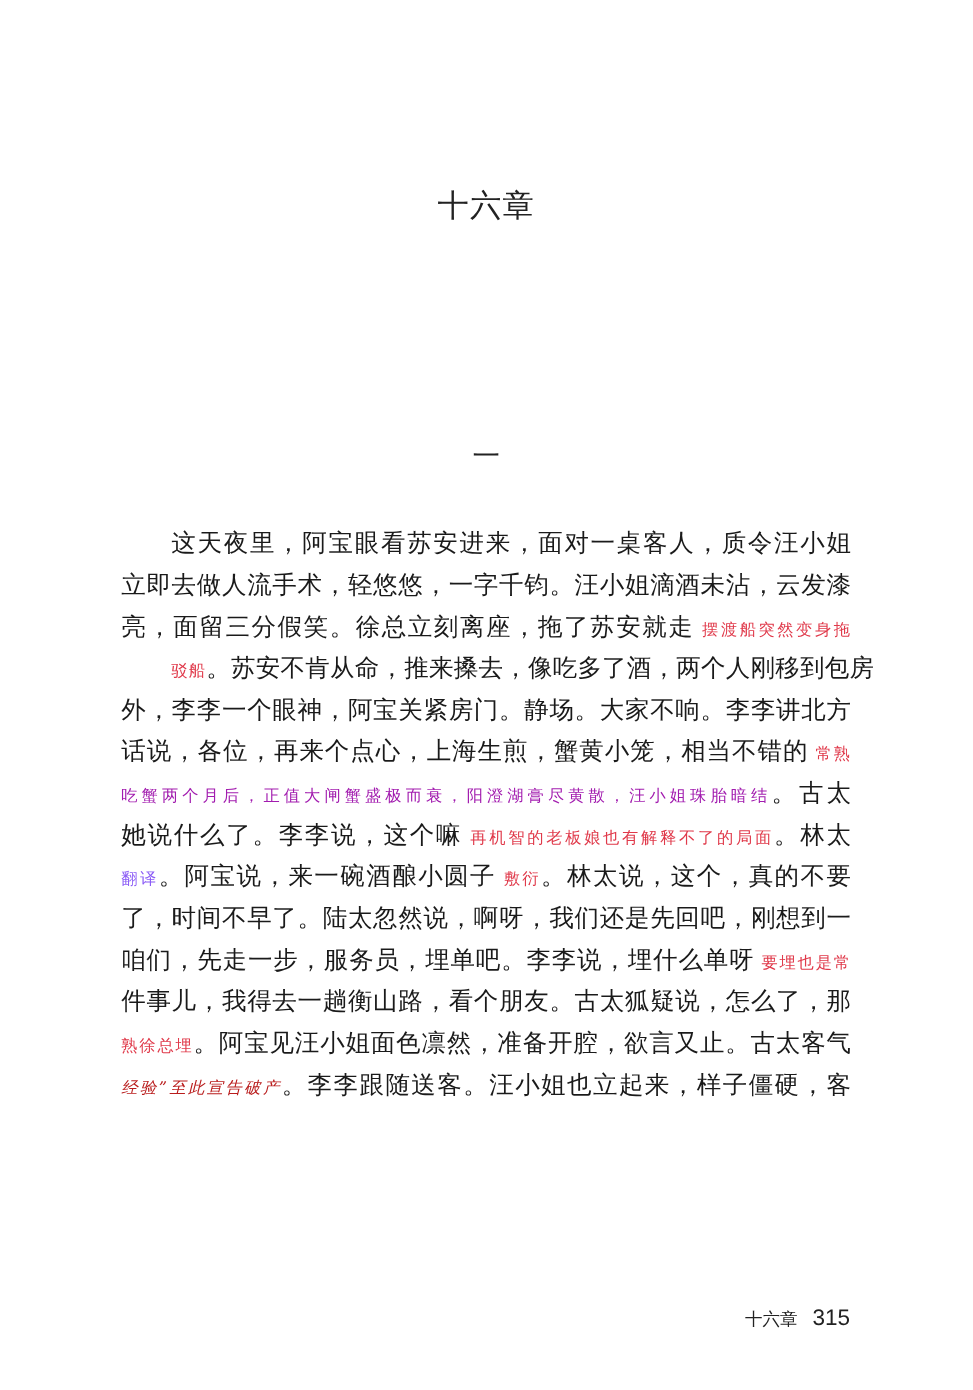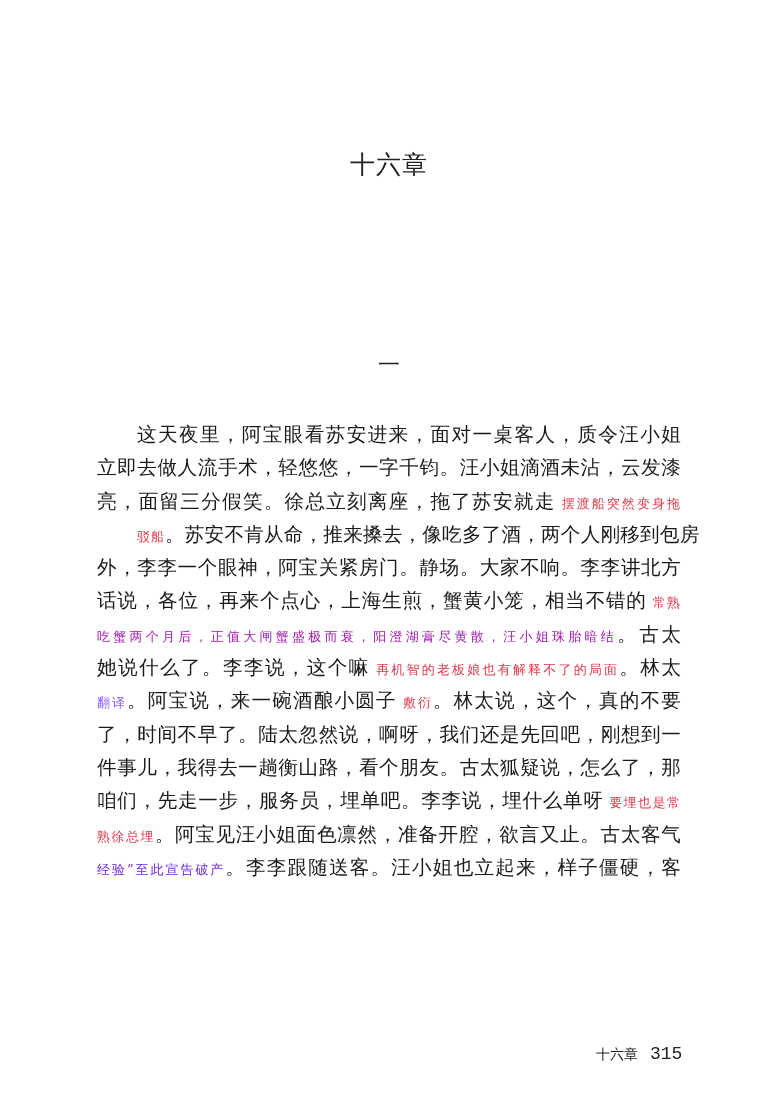--- a/index.html
+++ b/index.html
@@ -60,42 +60,42 @@
     .footer {
       position: absolute;
       top: 1044px;
       left: 596px;
       font-size: 14px;
       color: #222;
     }
     .footer .page-num {
       font-size: 18px;
       margin-left: 12px;
-      font-family: Liberation Mono, monospace;
+      font-family: Liberation Sans, sans-serif;
     }
   </style>
 </head>
 <body>
 
 <div class="chapter-title">十六章</div>
 
 <div class="section-mark">一</div>
 
 <div class="body-text" id="body-text">
     <div class="line indent"><span>这天夜里，阿宝眼看苏安进来，面对一桌客人，质令汪小姐</span></div>
     <div class="line"><span>立即去做人流手术，轻悠悠，一字千钧。汪小姐滴酒未沾，云发漆</span></div>
     <div class="line"><span>亮，面留三分假笑。徐总立刻离座，拖了苏安就走</span><span class="note" style="color: rgb(224, 57, 74);"> 摆渡船突然变身拖</span></div>
     <div class="line"><span class="note" style="color: rgb(224, 57, 74); margin-left: 40px;">驳船</span><span>。苏安不肯从命，推来搡去，像吃多了酒，两个人刚移到包房</span></div>
     <div class="line"><span>外，李李一个眼神，阿宝关紧房门。静场。大家不响。李李讲北方</span></div>
     <div class="line"><span>话说，各位，再来个点心，上海生煎，蟹黄小笼，相当不错的</span><span class="note" style="color: rgb(224, 57, 74);"> 常熟</span></div>
     <div class="line"><span class="note" style="color: #a21caf;">吃蟹两个月后，正值大闸蟹盛极而衰，阳澄湖膏尽黄散，汪小姐珠胎暗结</span><span>。古太</span></div>
     <div class="line"><span>她说什么了。李李说，这个嘛</span><span class="note" style="color: rgb(224, 57, 74); margin-top: 21px;"> 再机智的老板娘也有解释不了的局面</span><span>。林太</span></div>
     <div class="line"><span class="note" style="color: #8b5cf6;">翻译</span><span>。阿宝说，来一碗酒酿小圆子</span><span class="note" style="color: rgb(224, 57, 74);"> 敷衍</span><span>。林太说，这个，真的不要</span></div>
     <div class="line"><span>了，时间不早了。陆太忽然说，啊呀，我们还是先回吧，刚想到一</span></div>
+    <div class="line"><span>咱们，先走一步，服务员，埋单吧。李李说，埋什么单呀</span><span class="note" style="color: rgb(224, 57, 74);"> 要埋也是常</span></div>
     <div class="line"><span>件事儿，我得去一趟衡山路，看个朋友。古太狐疑说，怎么了，那</span></div>
-    <div class="line"><span>咱们，先走一步，服务员，埋单吧。李李说，埋什么单呀</span><span class="note" style="color: rgb(224, 57, 74);"> 要埋也是常</span></div>
     <div class="line"><span class="note" style="color: rgb(224, 57, 74);">熟徐总埋</span><span>。阿宝见汪小姐面色凛然，准备开腔，欲言又止。古太客气</span></div>
-    <div class="line"><span class="note" style="color: #6d28d9;">经验”至此宣告破产</span><span>。李李跟随送客。汪小姐也立起来，样子僵硬，客</span></div>
+    <div class="line"><span class="note" style="color: #b91c1c; font-style: italic;">经验”至此宣告破产</span><span>。李李跟随送客。汪小姐也立起来，样子僵硬，客</span></div>
   </div>
 
 <div class="footer">
   <span>十六章</span><span class="page-num">315</span>
 </div>
 
 </body></html>

